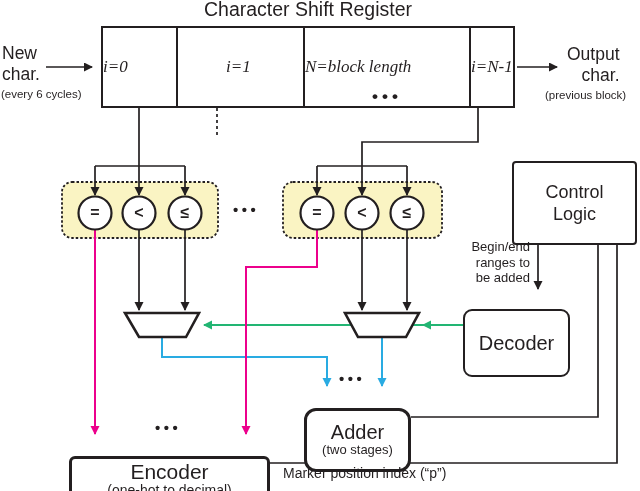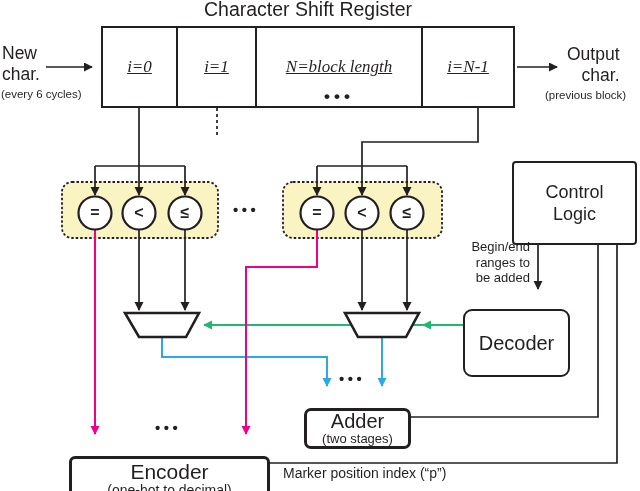--- a/index.html
+++ b/index.html
@@ -17,27 +17,26 @@
   .new-label{left:2px;top:43px;}
   .new-note{left:1px;top:88px;}
   .out-label{left:567px;top:44px;text-align:right;}
   .out-note{left:545px;top:89px;}
   
   .register{
     left:101px;top:26px;width:414px;height:82px;box-sizing:border-box;
     border:2.5px solid #231F20;display:flex;background:#fff;
   }
   .cell{
-    position:relative;display:flex;align-items:center;justify-content:center;
+    position:relative;display:flex;align-items:center;
     font-family:"Liberation Serif", serif;font-style:italic;font-size:17px;
     box-sizing:border-box;
-    text-decoration:underline;
   }
   .cell.div{border-right:2px solid #231F20;}
-  .c0{width:75px;} .c1{width:79px;} .c2{width:166px;} .c3{flex:1;}
+  .c0{width:75px;} .c1{width:79px;margin-left:48px;} .c2{width:166px;} .c3{flex:1;}
   .cell-dots{
     position:absolute;left:0;right:0;bottom:1px;text-align:center;
     font-style:normal;font-family:"Liberation Sans", sans-serif;
     font-size:17px;letter-spacing:4px;font-weight:bold;line-height:1;
   }
   
   .cmp{
     width:30px;height:30px;display:flex;align-items:center;justify-content:center;
     font-size:16px;font-weight:600;z-index:3;
   }
@@ -47,21 +46,21 @@
   .dots-adder{left:339px;top:371px;}
   .dots-encoder{left:155px;top:420px;}
   
   .box{
     box-sizing:border-box;border:2.5px solid #231F20;background:#fff;
     display:flex;flex-direction:column;align-items:center;justify-content:center;
     text-align:center;z-index:2;margin-top:16px;
   }
   .control{left:512px;top:145px;width:125px;height:84px;font-size:18px;line-height:1.25;border-radius:4px;}
   .decoder{left:463px;top:293px;width:107px;height:68px;font-size:20px;border-radius:9px;}
-  .adder{left:304px;top:392px;width:107px;height:41px;border-radius:7px;border-width:3px;}
+  .adder{left:304px;top:392px;width:107px;height:64px;border-radius:12px;border-width:3px;}
   .encoder{left:69px;top:440px;width:201px;height:47px;border-radius:6px;border-width:3px;}
   .box-big{font-size:20px;line-height:1.05;}
   .enc-big{font-size:21px;line-height:1.05;}
   .box-sub{font-size:13px;line-height:1.1;}
   .enc-sub{font-size:14px;line-height:1.1;}
   
   .begin-end{left:430px;top:239px;width:100px;text-align:right;font-size:13px;line-height:1.2;}
   .sum-range{left:420px;top:402px;font-size:13.5px;}
   .marker-pos{left:283px;top:465px;font-size:14px;}
 </style>

